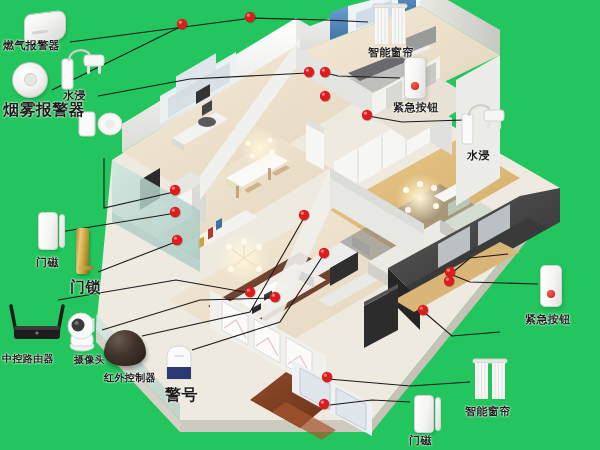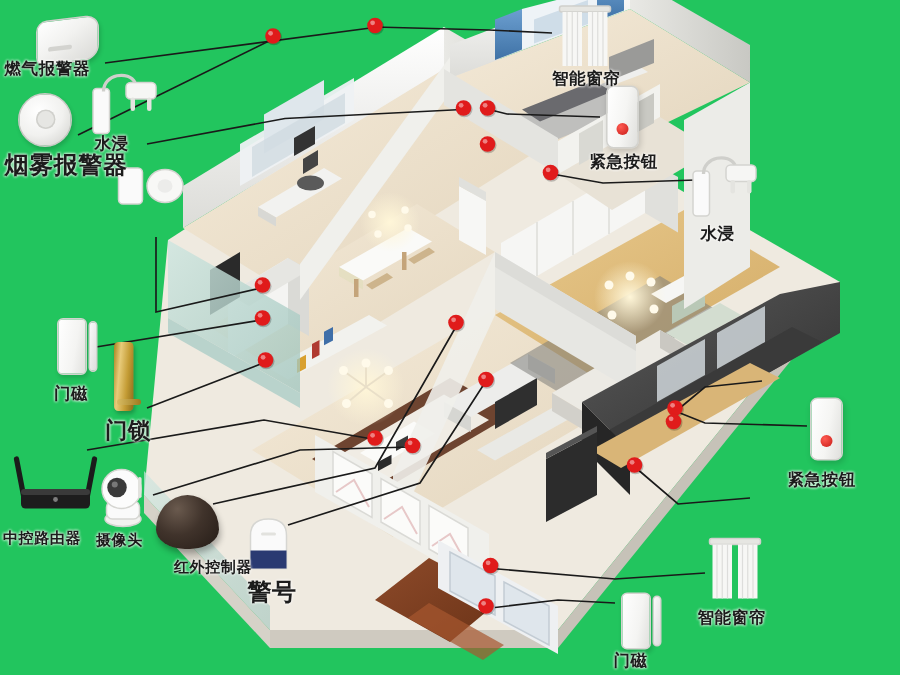--- a/index.html
+++ b/index.html
@@ -559,22 +559,22 @@
         <div class="strip"></div>
       </div>
   </div>
 
 <div class="lbl" style="left: 3px; top: 38px; font-size: 11px;">燃气报警器</div>
     <div class="lbl" style="left: 63px; top: 88px; font-size: 11px;">水浸</div>
     <div class="lbl" style="left: 3px; top: 100px; font-size: 16px;">烟雾报警器</div>
     <div class="lbl" style="left: 36px; top: 255px; font-size: 11px;">门磁</div>
     <div class="lbl" style="left: 70px; top: 278px; font-size: 15px;">门锁</div>
     <div class="lbl" style="left: 2px; top: 352px; font-size: 10px;">中控路由器</div>
-    <div class="lbl" style="left: 64px; top: 353px; font-size: 10px;">摄像头</div>
-    <div class="lbl" style="left: 104px; top: 371px; font-size: 10px; margin-left: 12px;">红外控制器</div>
+    <div class="lbl" style="left: 74px; top: 353px; font-size: 10px;">摄像头</div>
+    <div class="lbl" style="left: 104px; top: 371px; font-size: 10px;">红外控制器</div>
     <div class="lbl" style="left: 165px; top: 385px; font-size: 16px;">警号</div>
     <div class="lbl" style="left: 368px; top: 45px; font-size: 11px;">智能窗帘</div>
     <div class="lbl" style="left: 393px; top: 100px; font-size: 11px;">紧急按钮</div>
     <div class="lbl" style="left: 467px; top: 148px; font-size: 11px;">水浸</div>
     <div class="lbl" style="left: 525px; top: 312px; font-size: 11px;">紧急按钮</div>
     <div class="lbl" style="left: 465px; top: 404px; font-size: 11px;">智能窗帘</div>
     <div class="lbl" style="left: 409px; top: 433px; font-size: 11px;">门磁</div>
   </div>
 
 </body></html>

